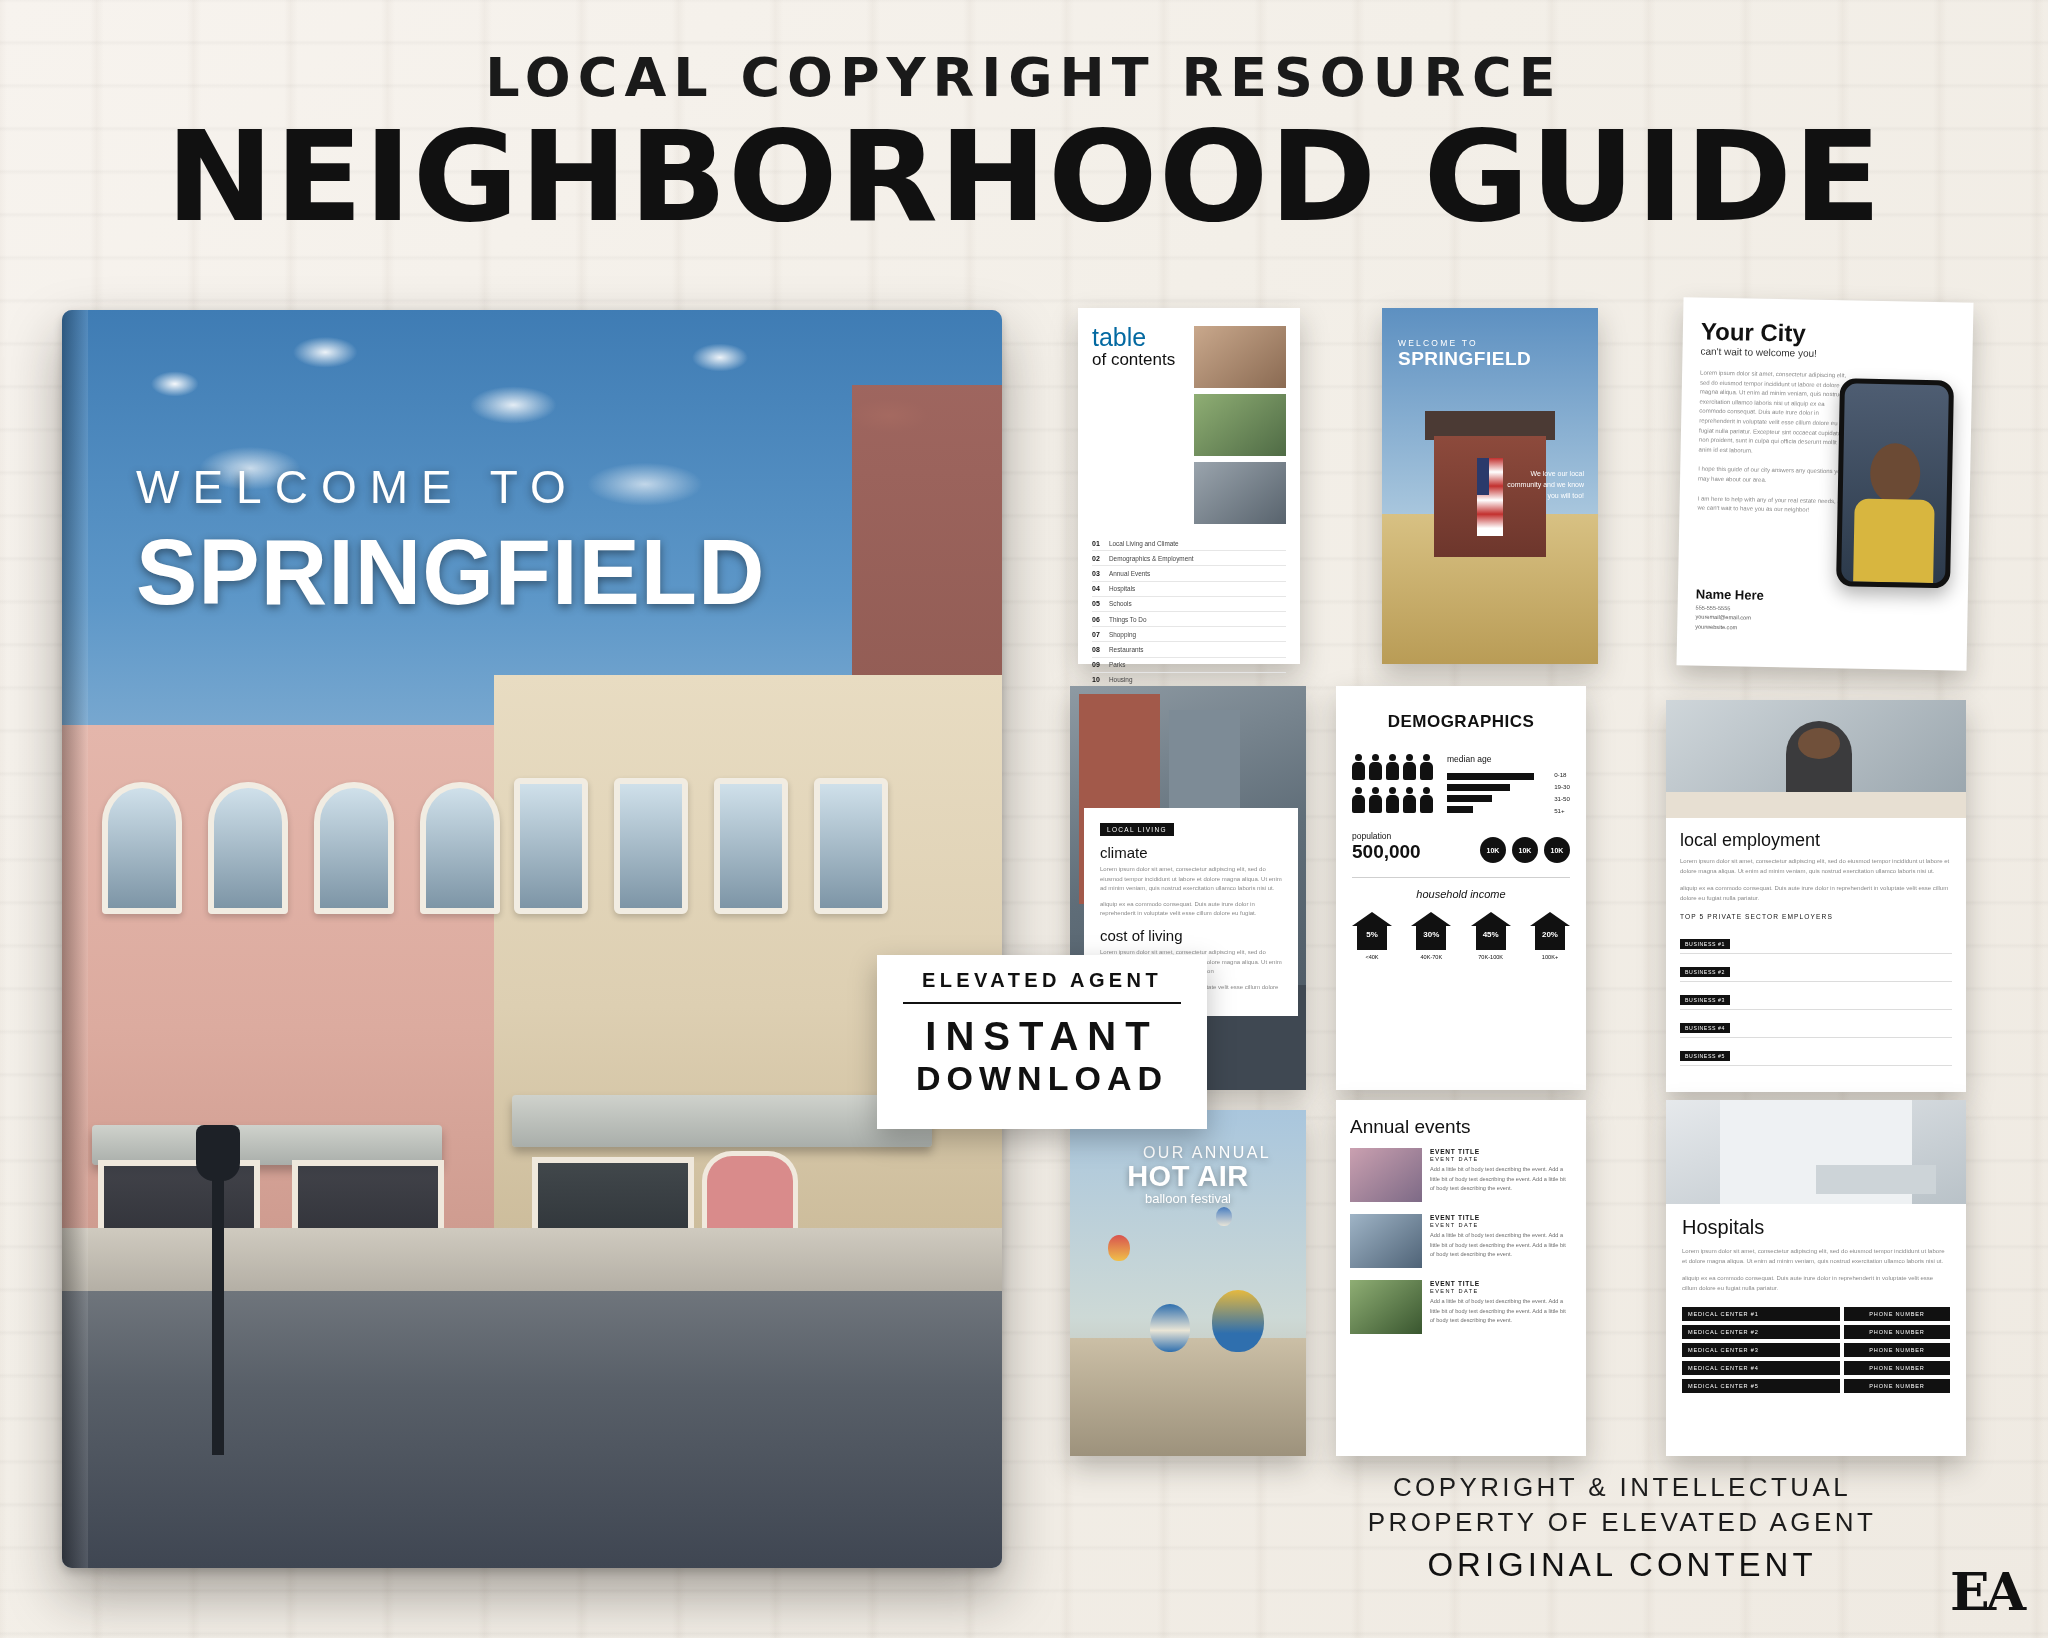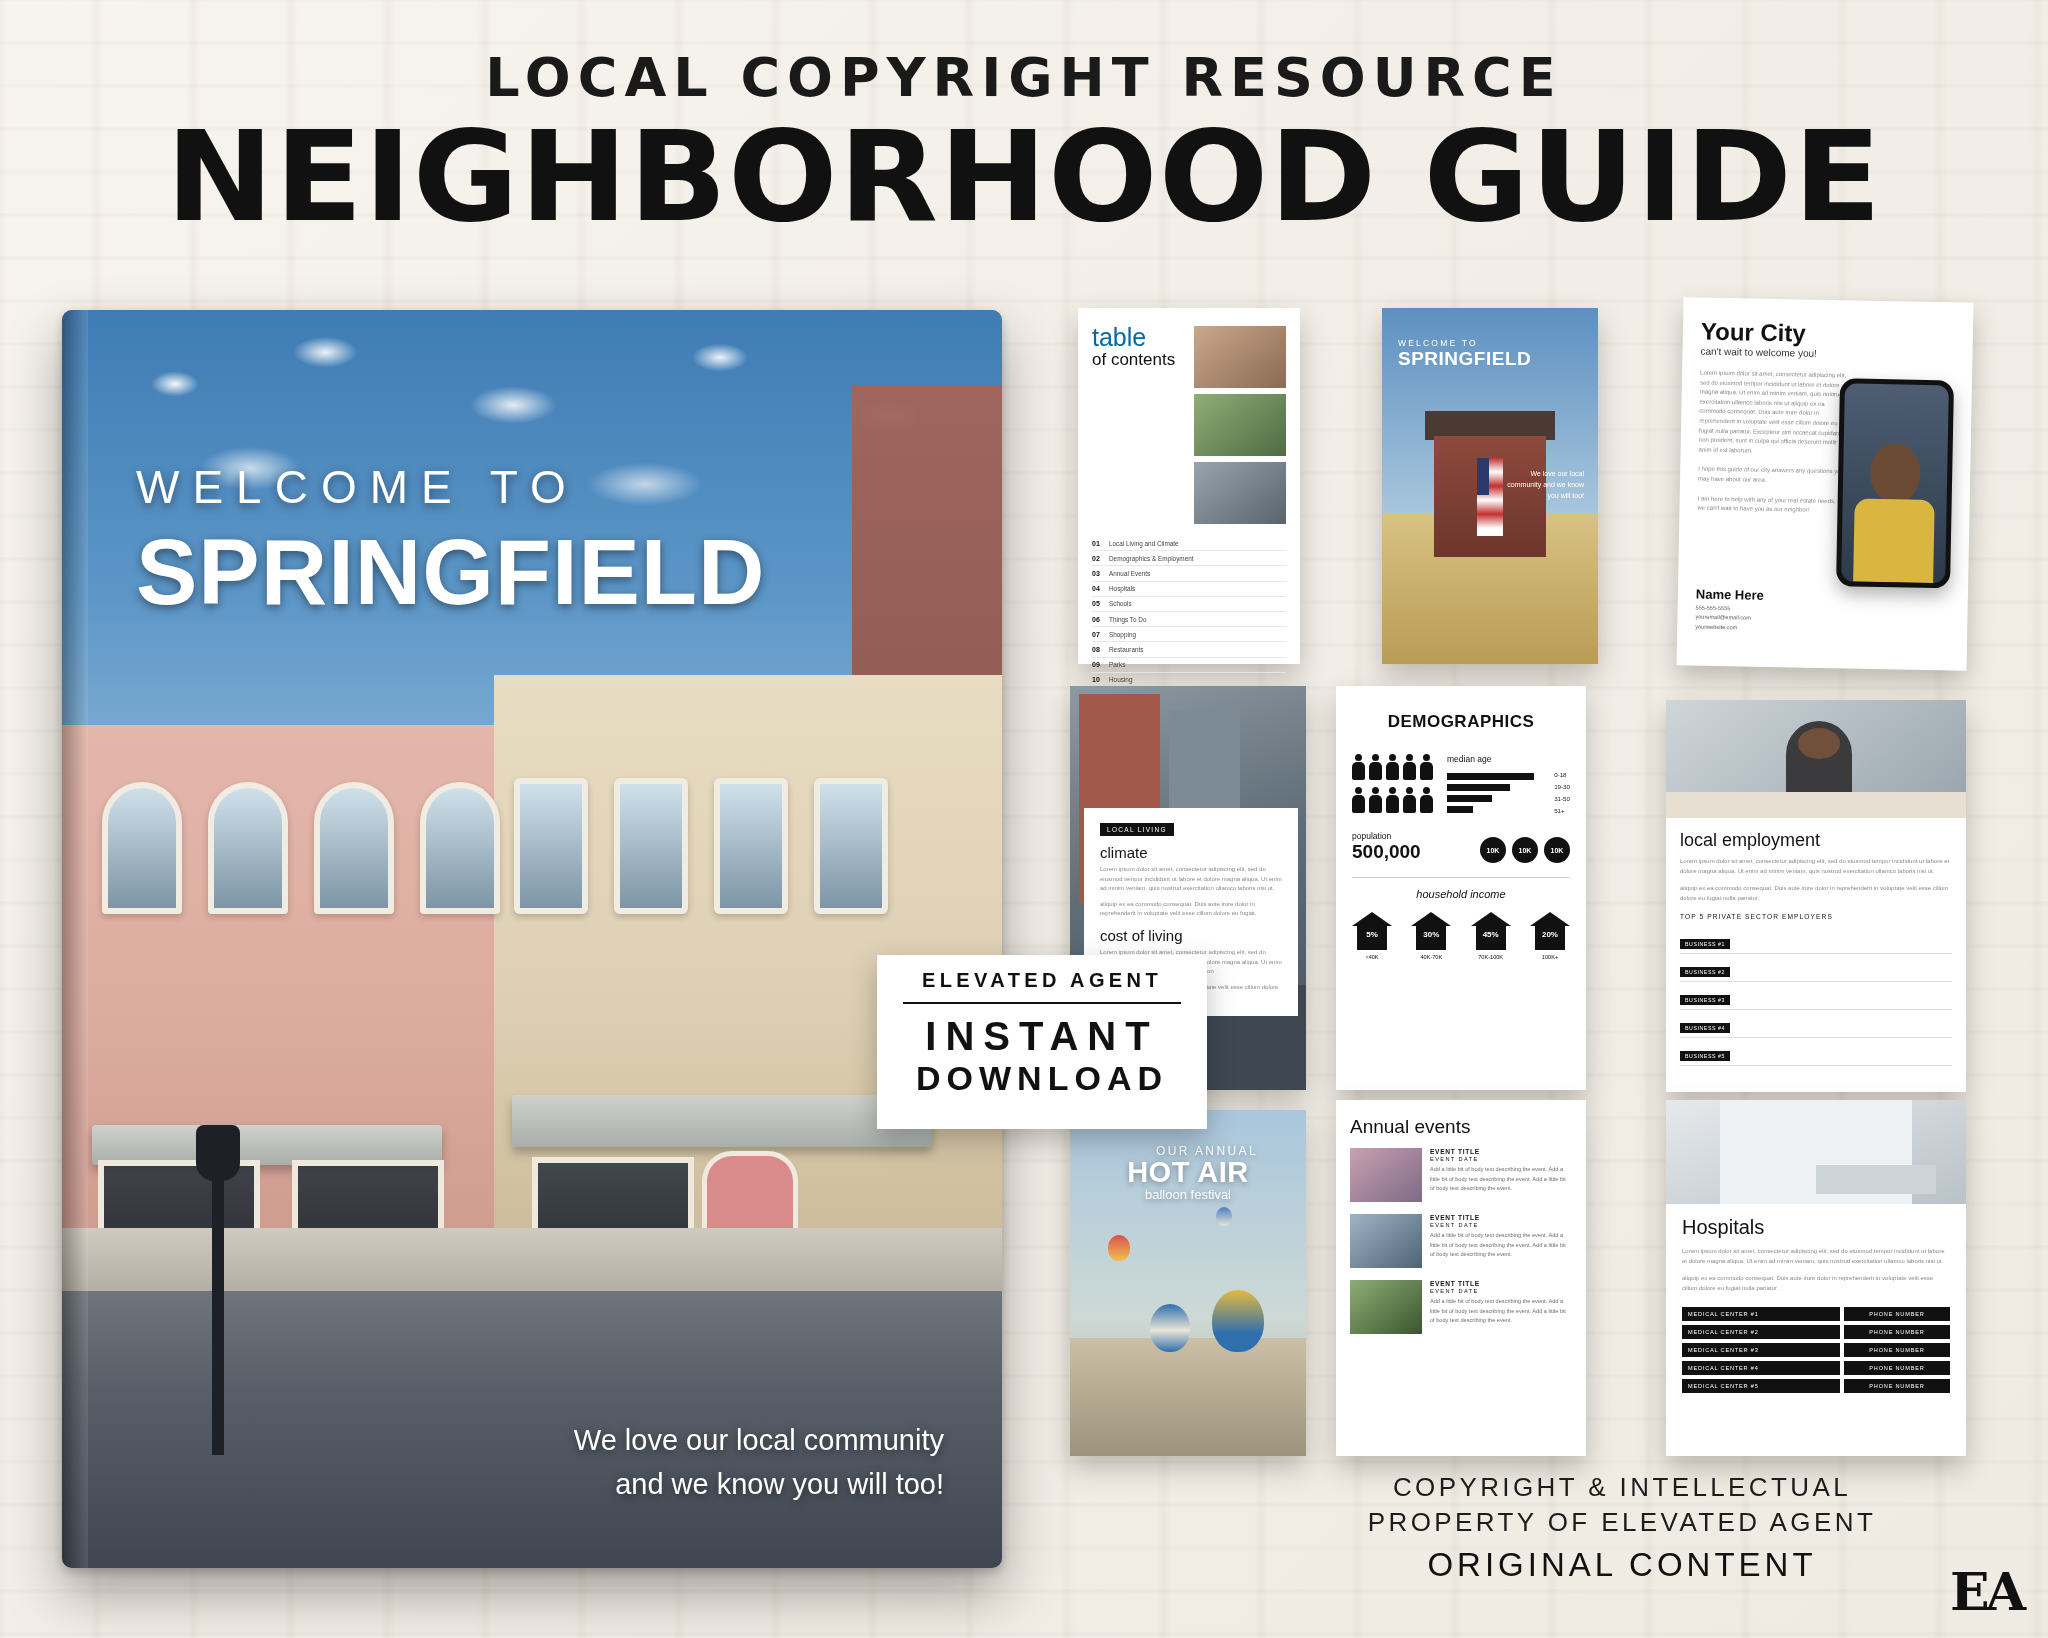--- a/index.html
+++ b/index.html
@@ -159,21 +159,21 @@
   .empRow{margin:0 14px;border-bottom:1px solid #dcdcdc;padding:6px 0 3px;}
   .empRow span{display:inline-block;background:#111;color:#fff;font-size:5.2px;padding:2px 5px;letter-spacing:.6px;}
   
   #hotair{left:1070px;top:1110px;width:236px;height:346px;overflow:hidden;}
   #hotair .sky3{position:absolute;inset:0;background:linear-gradient(180deg,#a9c6dd,#cdd9d6 60%,#b9ad96 100%);}
   #hotair .rock{position:absolute;left:0;bottom:0;width:100%;height:34%;
     background:linear-gradient(180deg,#cbbfa6,#9d927c);}
   .bal{position:absolute;border-radius:50% 50% 46% 46%;}
   #hotair .txt{position:absolute;left:0;top:34px;width:100%;text-align:center;color:#fff;z-index:5;
     text-shadow:0 2px 6px rgba(0,0,0,.35);}
-  #hotair .txt .s{font-size:12px;letter-spacing:2.4px;padding-left:38px;}
+  #hotair .txt .s{font-size:16px;letter-spacing:2.4px;padding-left:38px;}
   #hotair .txt .m{font-size:29px;font-weight:700;letter-spacing:.5px;line-height:1;}
   #hotair .txt .n{font-size:13px;}
   
   #events{left:1336px;top:1100px;width:250px;height:356px;}
   #events h3{font-size:19px;color:#111;margin:16px 14px 10px;font-weight:400;}
   .evRow{display:flex;gap:8px;margin:0 14px 12px;}
   .evRow .thumb{width:72px;height:54px;flex:none;}
   .evRow .et{font-size:6.6px;font-weight:700;color:#111;letter-spacing:.7px;}
   .evRow .ed{font-size:5.6px;letter-spacing:1.4px;color:#111;margin-top:1px;}
   .evRow .eb{font-size:5.6px;color:#6d6d6d;line-height:1.7;margin-top:3px;}
@@ -229,24 +229,20 @@
   <div class="door" style="left:640px;bottom:19%;width:86px;height:168px;"></div>
 
   <div class="sidewalk"></div>
   <div class="street"></div>
   <div class="lamp"></div>
   <div class="spine"></div>
 
   <div class="label">
     <div class="w">WELCOME TO</div>
     <div class="city">SPRINGFIELD</div>
-  </div>
-  <div class="foot">
-    <div>We love our local community</div>
-    <div>and we know you will too!</div>
   </div>
 </div>
 
 <div class="stamp">
   <div class="ea">ELEVATED AGENT</div>
   <div class="rule"></div>
   <div class="i">INSTANT</div>
   <div class="d">DOWNLOAD</div>
 </div>
 

